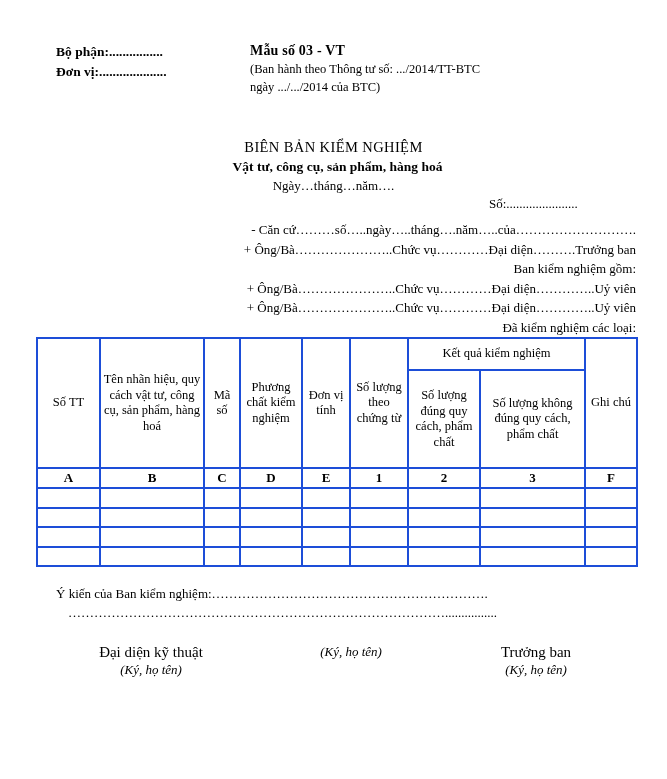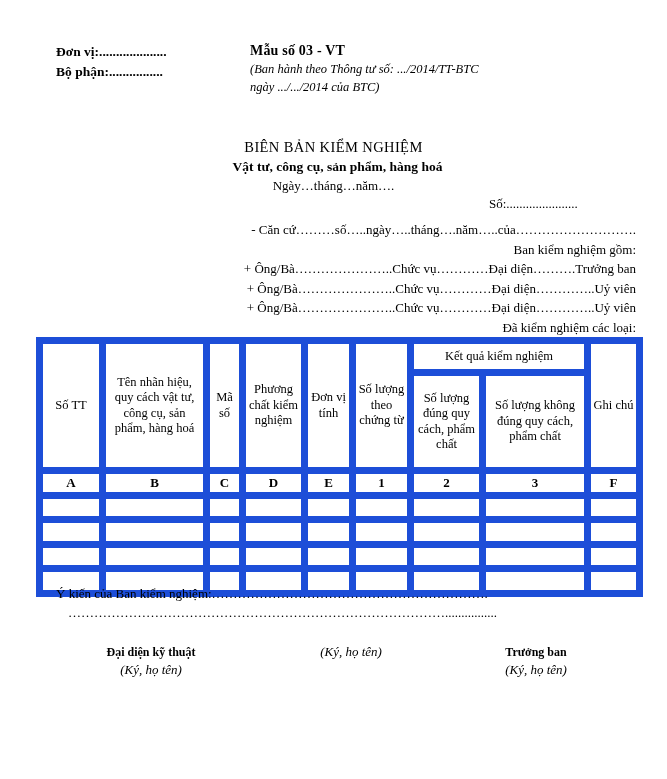--- a/index.html
+++ b/index.html
@@ -46,21 +46,20 @@
     box-sizing: border-box;
     line-height: 18px;
   }
   .hdr-right .form-code {
     font-weight: bold;
     font-size: 14px;
     letter-spacing: .2px;
   }
   .hdr-right .issue {
     font-size: 12.5px;
-    font-style: italic;
   }
 
   
   .title-block {
     position: absolute;
     top: 138px;
     left: 0;
     width: 667px;
     text-align: center;
   }
@@ -112,21 +111,21 @@
     position: absolute;
     top: 337px;
     left: 36px;
   }
   table.insp {
     border-collapse: collapse;
     width: 600px;
     table-layout: fixed;
   }
   table.insp td, table.insp th {
-    border: 7px solid #1d4ed8;
+    border: 2px solid #1d4ed8;
     font-weight: normal;
     font-size: 12.5px;
     line-height: 15.5px;
     text-align: center;
     vertical-align: middle;
     padding: 1px 2px;
     box-sizing: border-box;
   }
   table.insp thead td.grp {
     vertical-align: middle;
@@ -178,60 +177,60 @@
     display: flex;
   }
   .sign {
     text-align: center;
     line-height: 18px;
   }
   .sign-1 { width: 230px; }
   .sign-2 { width: 170px; }
   .sign-3 { width: 200px; }
   .sign .role {
-    font-weight: bold;
-    font-size: 12px;
+    font-weight: normal;
+    font-size: 15px;
   }
   .sign .note {
     font-style: italic;
     font-size: 13px;
   }
 </style>
 </head>
 <body>
 
 <div class="page">
 
   <div class="hdr">
     <div class="hdr-left">
+      <div>Bộ phận:................</div>
       <div>Đơn vị:....................</div>
-      <div>Bộ phận:................</div>
     </div>
     <div class="hdr-right">
       <div class="form-code">Mẫu số 03 - VT</div>
       <div class="issue">(Ban hành theo Thông tư số: .../2014/TT-BTC</div>
       <div class="issue">ngày .../.../2014 của BTC)</div>
     </div>
   </div>
 
   <div class="title-block">
     <div class="title-main">BIÊN BẢN KIỂM NGHIỆM</div>
     <div class="title-sub">Vật tư, công cụ, sản phẩm, hàng hoá</div>
     <div class="title-date">Ngày…tháng…năm….</div>
   </div>
 
   <div class="so-line">Số:......................</div>
 
   <div class="body-text">
     <div class="ln">- Căn cứ………số…..ngày…..tháng….năm…..của……………………….</div>
-    <div class="ln">Ban kiểm nghiệm gồm:</div>
-
     <div class="ln">
       <span>+ Ông/Bà…………………..</span><span>Chức vụ…………</span><span>Đại diện……….</span><span class="role-right">Trưởng ban</span>
     </div>
+
+    <div class="ln">Ban kiểm nghiệm gồm:</div>
 
     <div class="ln">
       <span>+ Ông/Bà…………………..</span><span>Chức vụ…………</span><span>Đại diện…………..</span><span class="role-right">Uỷ viên</span>
     </div>
 
     <div class="ln">
       <span>+ Ông/Bà…………………..</span><span>Chức vụ…………</span><span>Đại diện…………..</span><span class="role-right">Uỷ viên</span>
     </div>
 
     <div class="ln">Đã kiểm nghiệm các loại:</div>

